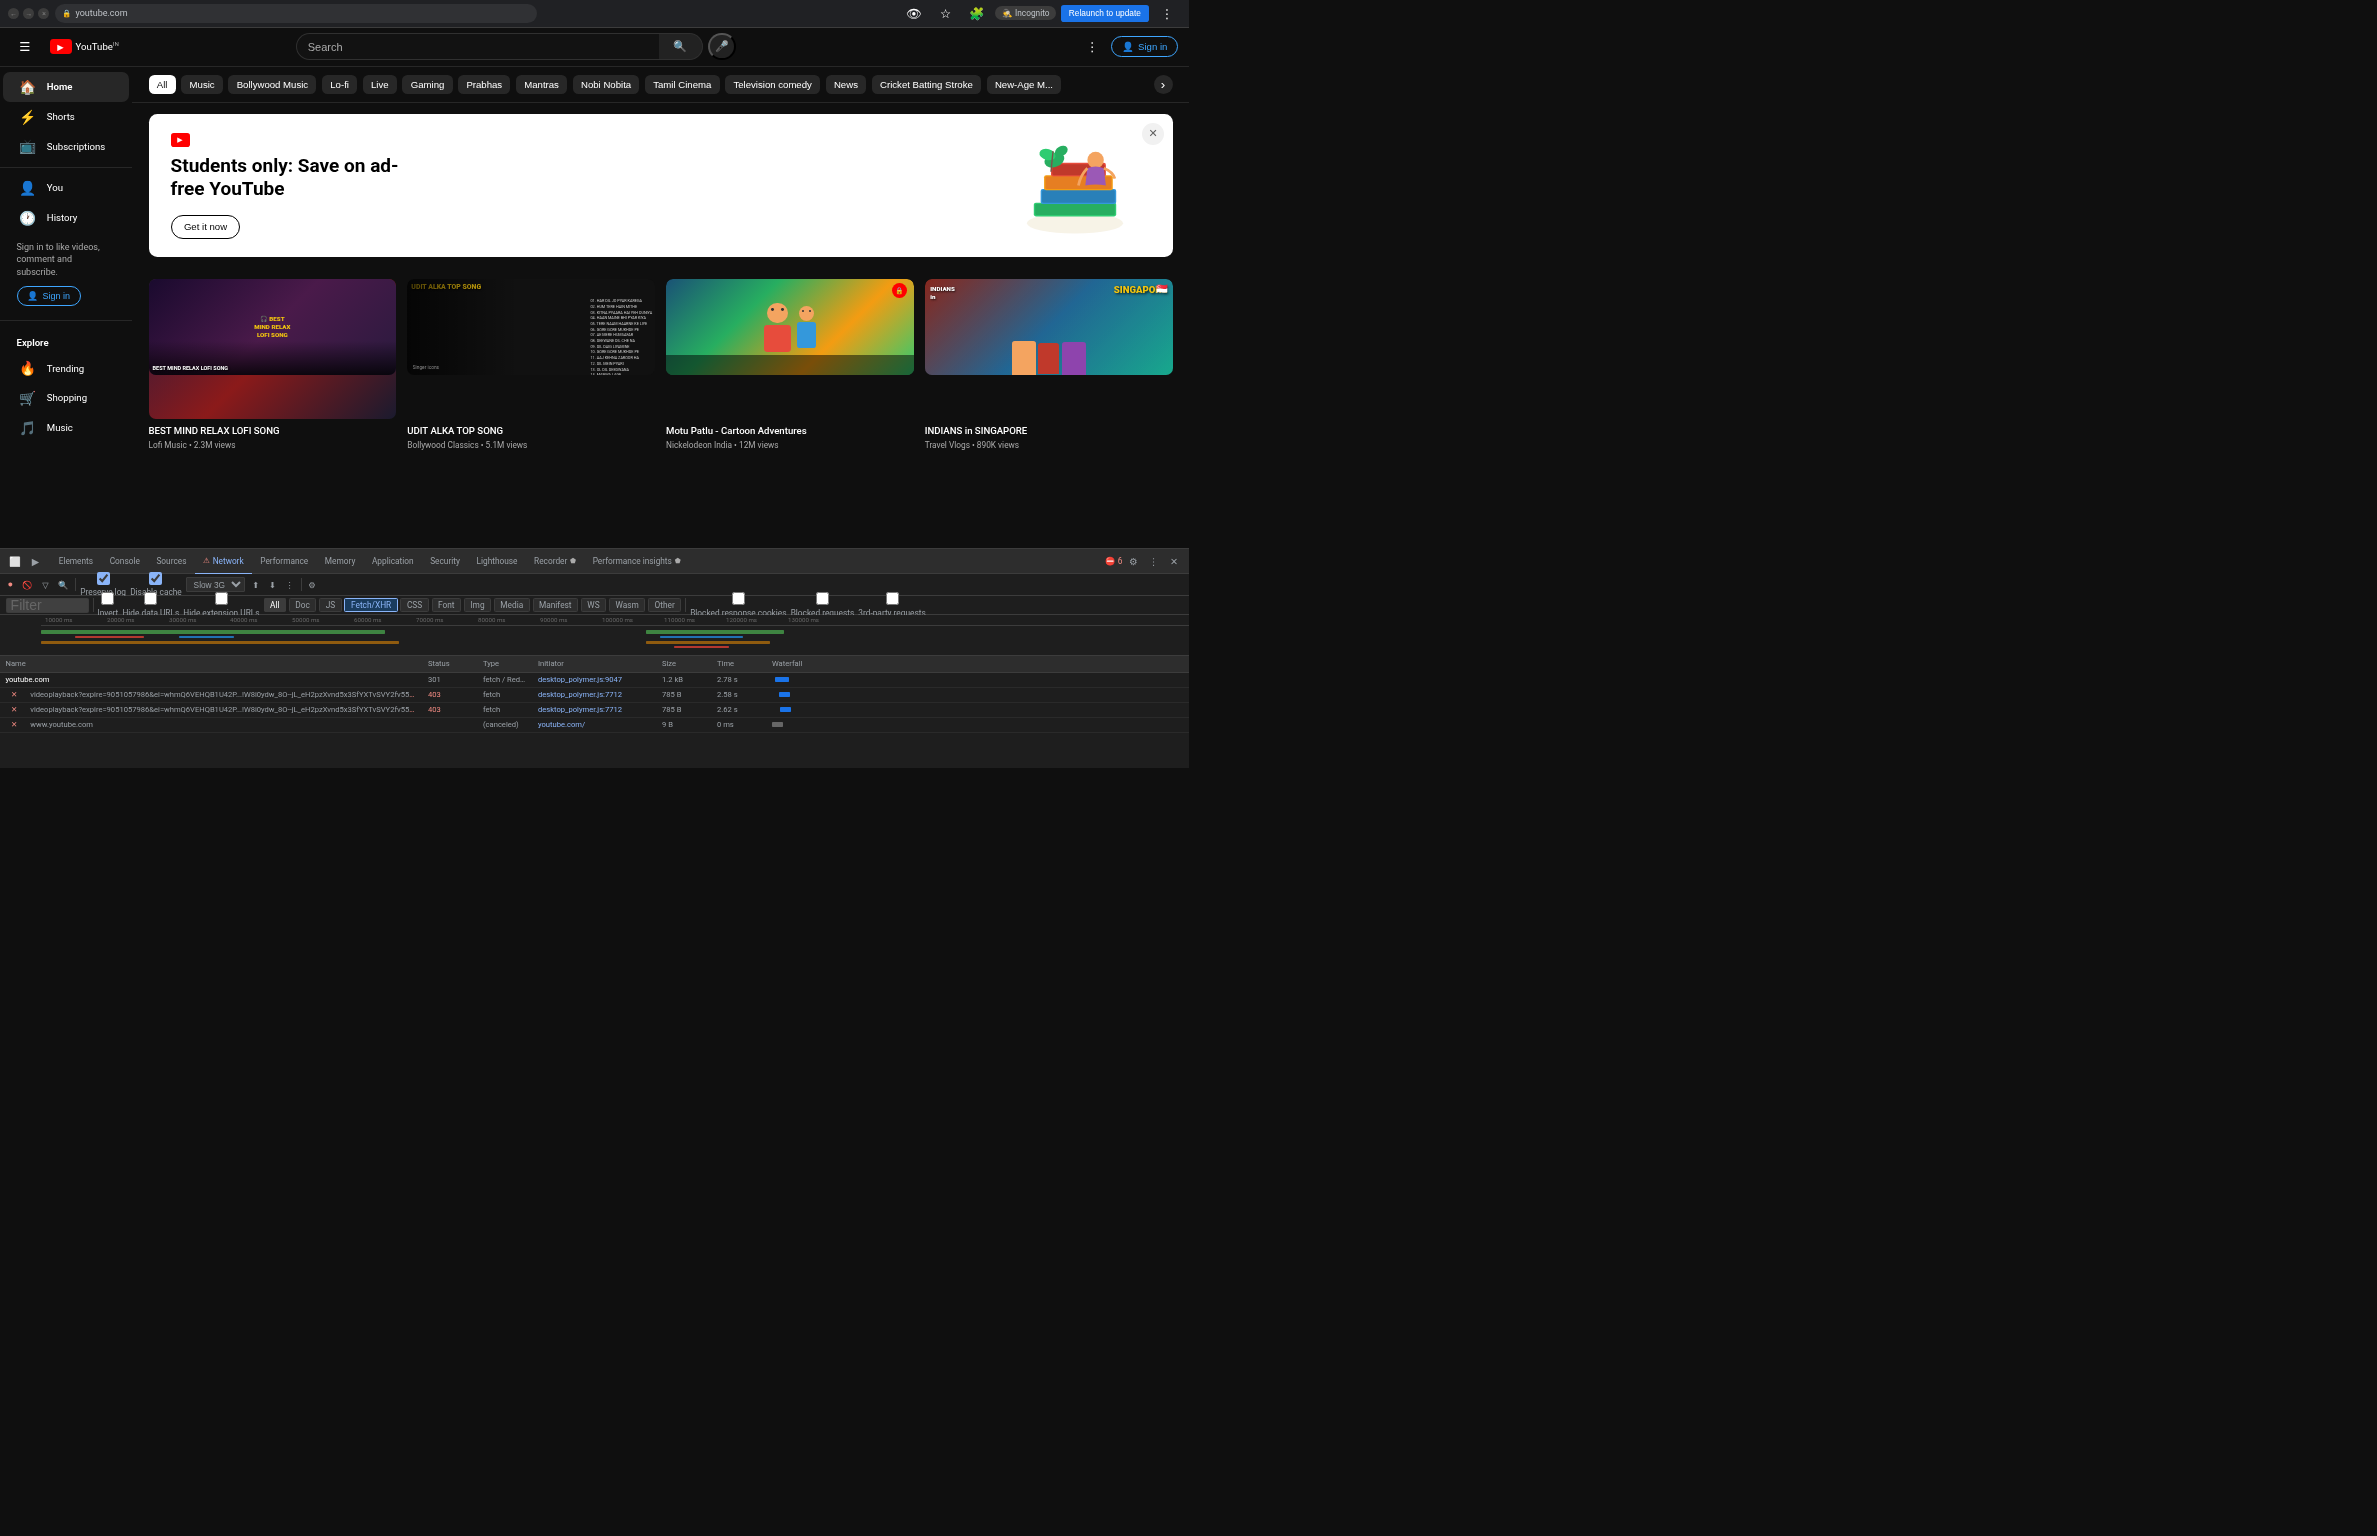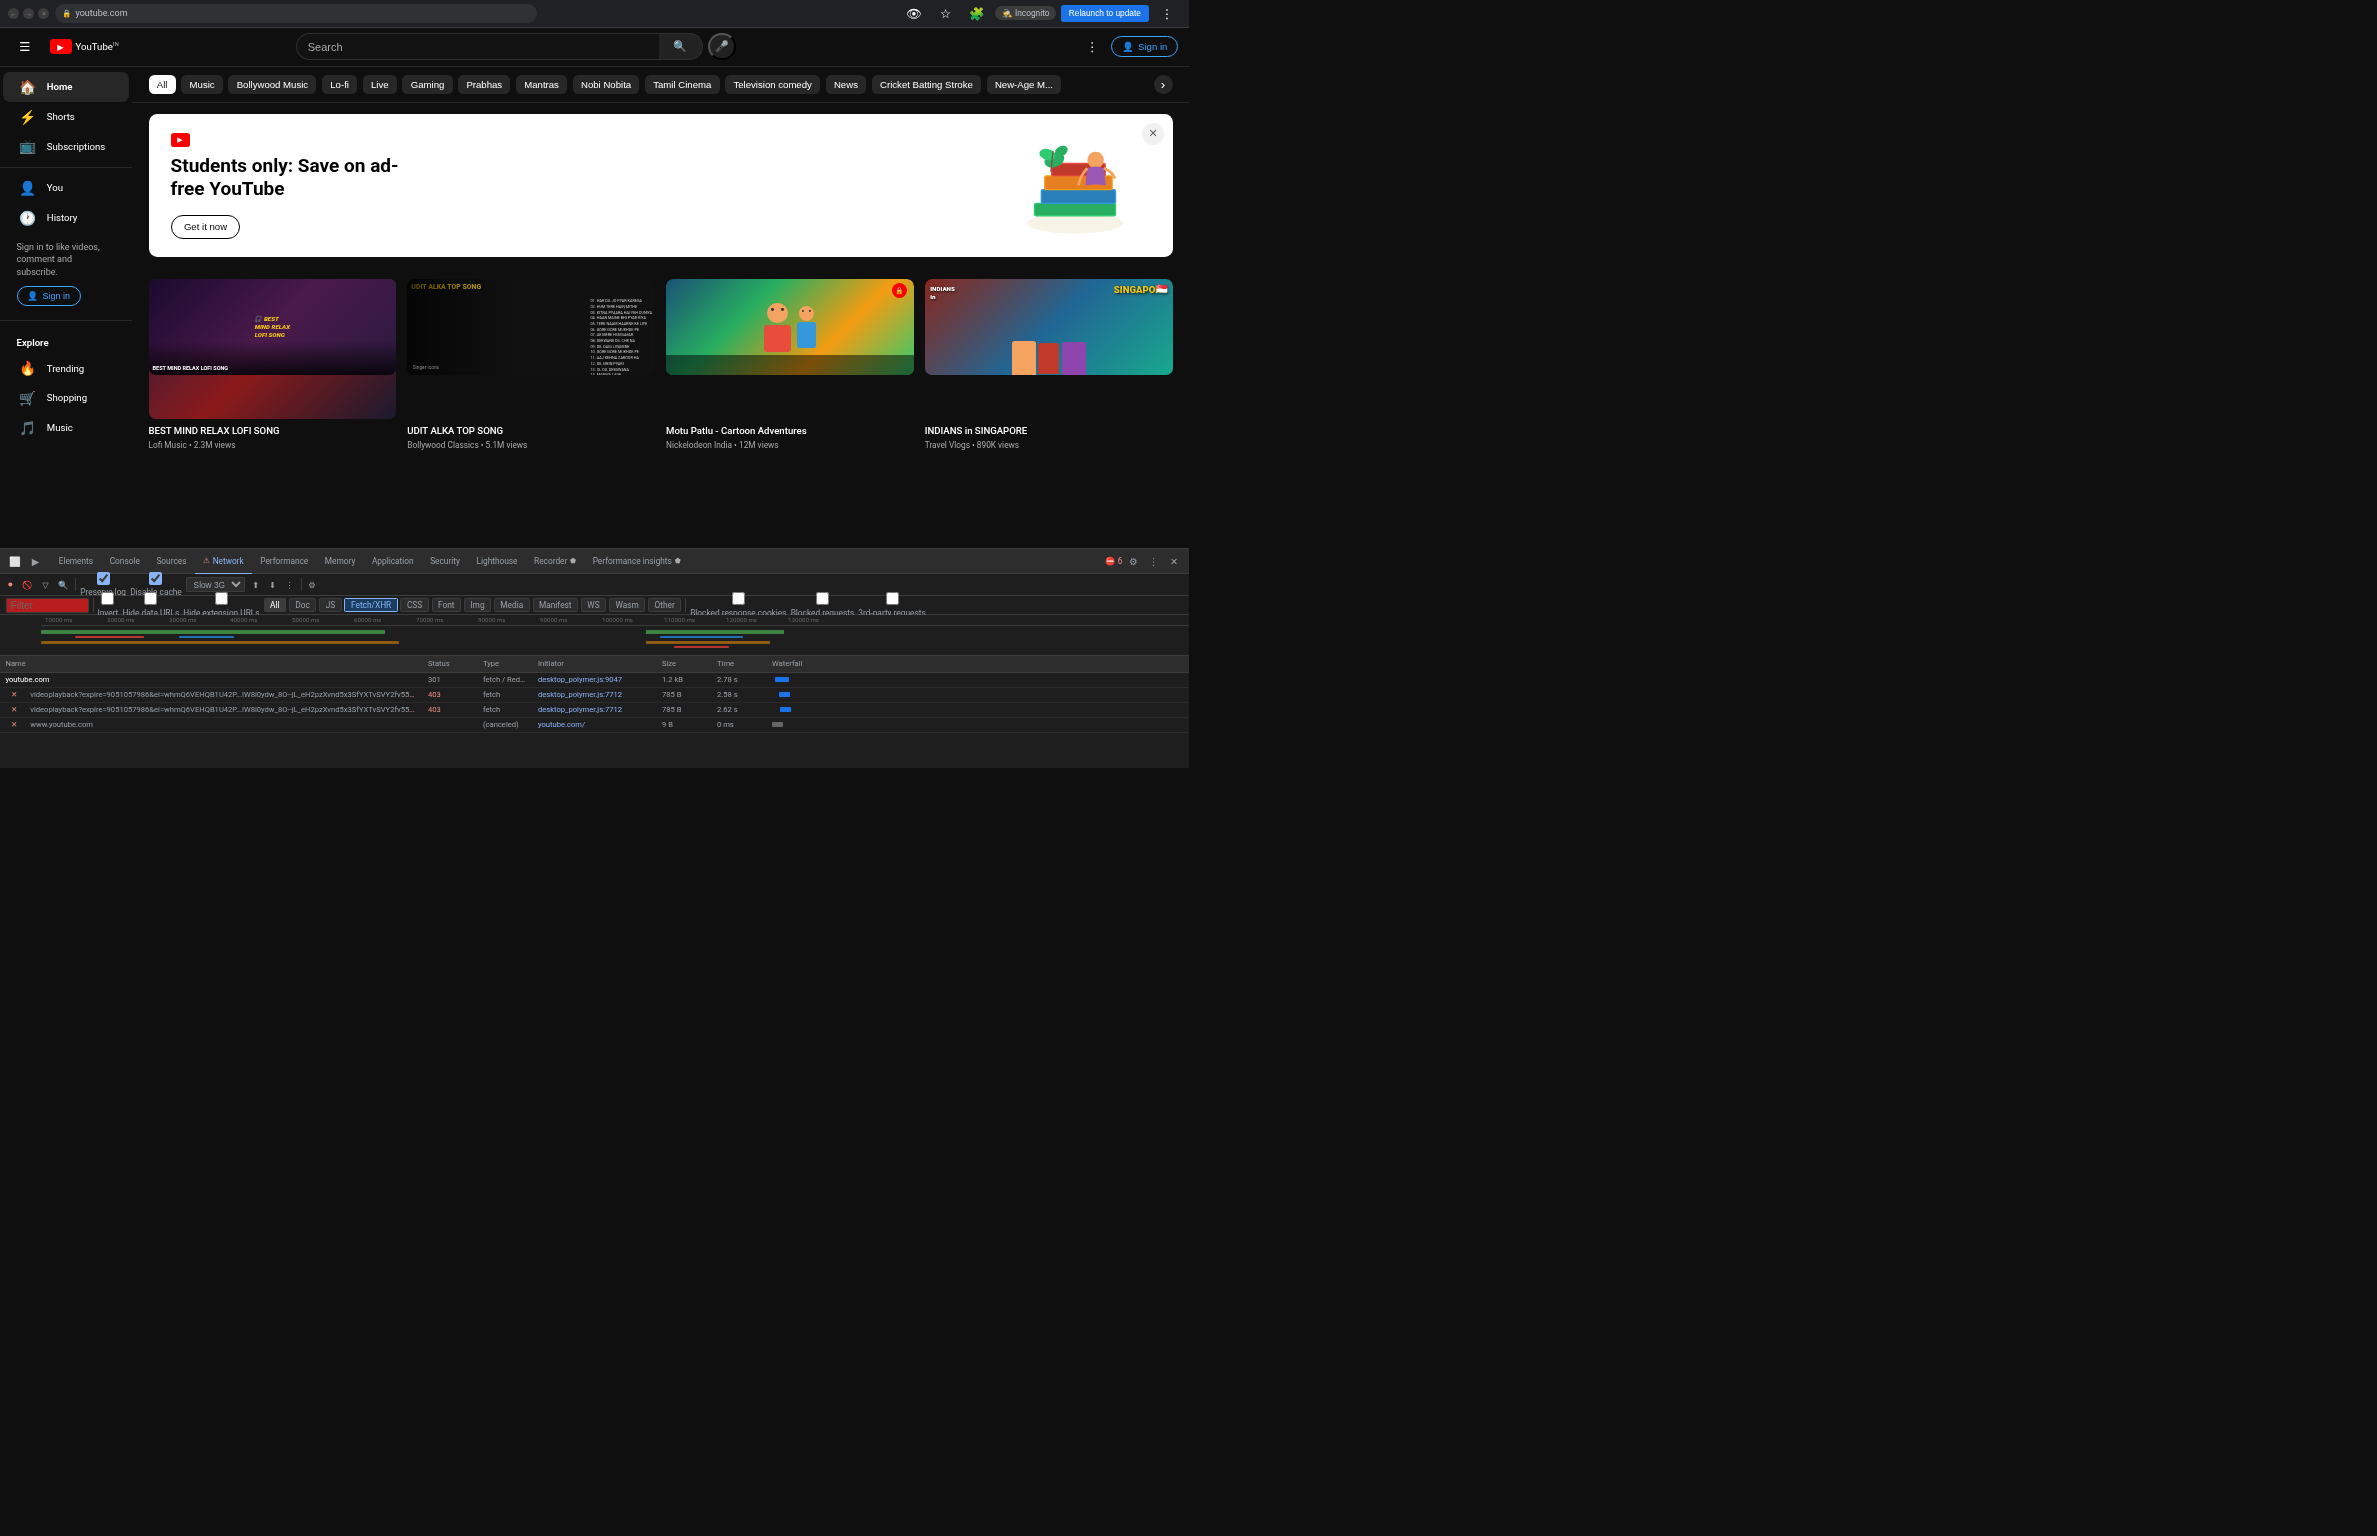--- a/index.html
+++ b/index.html
@@ -81,21 +81,21 @@
     .devtools-tab { padding: 0 8.3px; height: 25px; display: flex; align-items: center; font-size: 8.3px; color: #9aa0a6; cursor: pointer; white-space: nowrap; border-bottom: 1.4px solid transparent; }
     .devtools-tab.active { color: #8ab4f8; border-bottom-color: #8ab4f8; }
     .devtools-tab .warning { color: #f28b82; font-size: 7.6px; margin-right: 2.8px; }
     .devtools-toolbar { display: flex; align-items: center; gap: 4.1px; padding: 2.8px 5.5px; background: #1e1e1e; border-bottom: 0.7px solid #3c3c3c; height: 22px; }
     .dt-btn { background: transparent; border: none; color: #9aa0a6; cursor: pointer; padding: 1.4px 2.8px; font-size: 8.3px; border-radius: 1.4px; display: flex; align-items: center; }
     .dt-btn.active { color: #8ab4f8; }
     .dt-separator { width: 0.7px; height: 13.8px; background: #3c3c3c; }
     .dt-checkbox { display: flex; align-items: center; gap: 2.8px; font-size: 8.3px; color: #9aa0a6; cursor: pointer; flex-direction: column; }
     .dt-checkbox input { accent-color: #8ab4f8; }
     .dt-select { background: #2d2d2d; border: 0.7px solid #3c3c3c; color: #9aa0a6; font-size: 8.3px; border-radius: 1px; padding: 0.7px 2.8px; }
-    .filter-input { background: #b91c1c; border: 0.7px solid #3c3c3c; color: #fff; font-size: 10px; border-radius: 1.4px; padding: 1.4px 4.1px; width: 83px; height: 15px; }
+    .filter-input { background: #404040; border: 0.7px solid #3c3c3c; color: #fff; font-size: 14px; border-radius: 1.4px; padding: 1.4px 4.1px; width: 83px; height: 15px; }
     .filter-input::placeholder { color: #666; }
     .filter-chips { display: flex; gap: 2.8px; align-items: center; }
     .filter-chip-dt { padding: 0.7px 5.5px; border-radius: 1.4px; font-size: 8.3px; cursor: pointer; border: 0.7px solid #3c3c3c; background: #2d2d2d; color: #9aa0a6; }
     .filter-chip-dt.active { background: #1a3c5e; border-color: #8ab4f8; color: #8ab4f8; }
     .filter-chip-dt.highlight { border-color: transparent; background: #3c3c3c; color: #fff; }
 
     
     .timeline-area { height: 41px; background: #1e1e1e; border-bottom: 0.7px solid #3c3c3c; position: relative; overflow: hidden; }
 
     
@@ -278,21 +278,21 @@
       <button class="premium-close">✕</button>
     </div>
 
     <div class="video-grid">
 
       <div class="video-card">
         <div class="video-thumbnail thumbnail-1">
           <div style="width:100%;height:96px;background:linear-gradient(135deg,#1a0a2e,#4a1a4a,#2a1a3e);border-radius:6.9px;position:relative;overflow:hidden;">
             <div style="position:absolute;bottom:0;left:0;right:0;height:34px;background:linear-gradient(transparent,rgba(0,0,0,0.8));"></div>
             <div style="position:absolute;inset:0;display:flex;align-items:center;justify-content:center;">
-              <div style="font-style:italic;">
+              <div style="text-align:center;">
                 <div style="font-size:6.2px;color:#f1c40f;font-weight:900;line-height:1.3;">🎧 BEST<br>MIND RELAX<br>LOFI SONG</div>
               </div>
             </div>
             <div style="position:absolute;bottom:4.1px;left:4.1px;right:4.1px;font-size:5.5px;color:#fff;font-weight:700;text-shadow:0.7px 0.7px 1.4px rgba(0,0,0,0.9);">BEST MIND RELAX LOFI SONG</div>
           </div>
         </div>
         <div class="video-info">
           <div class="video-title">BEST MIND RELAX LOFI SONG</div>
           <div class="video-meta"><span>Lofi Music</span> • <span>2.3M views</span></div>
         </div>

